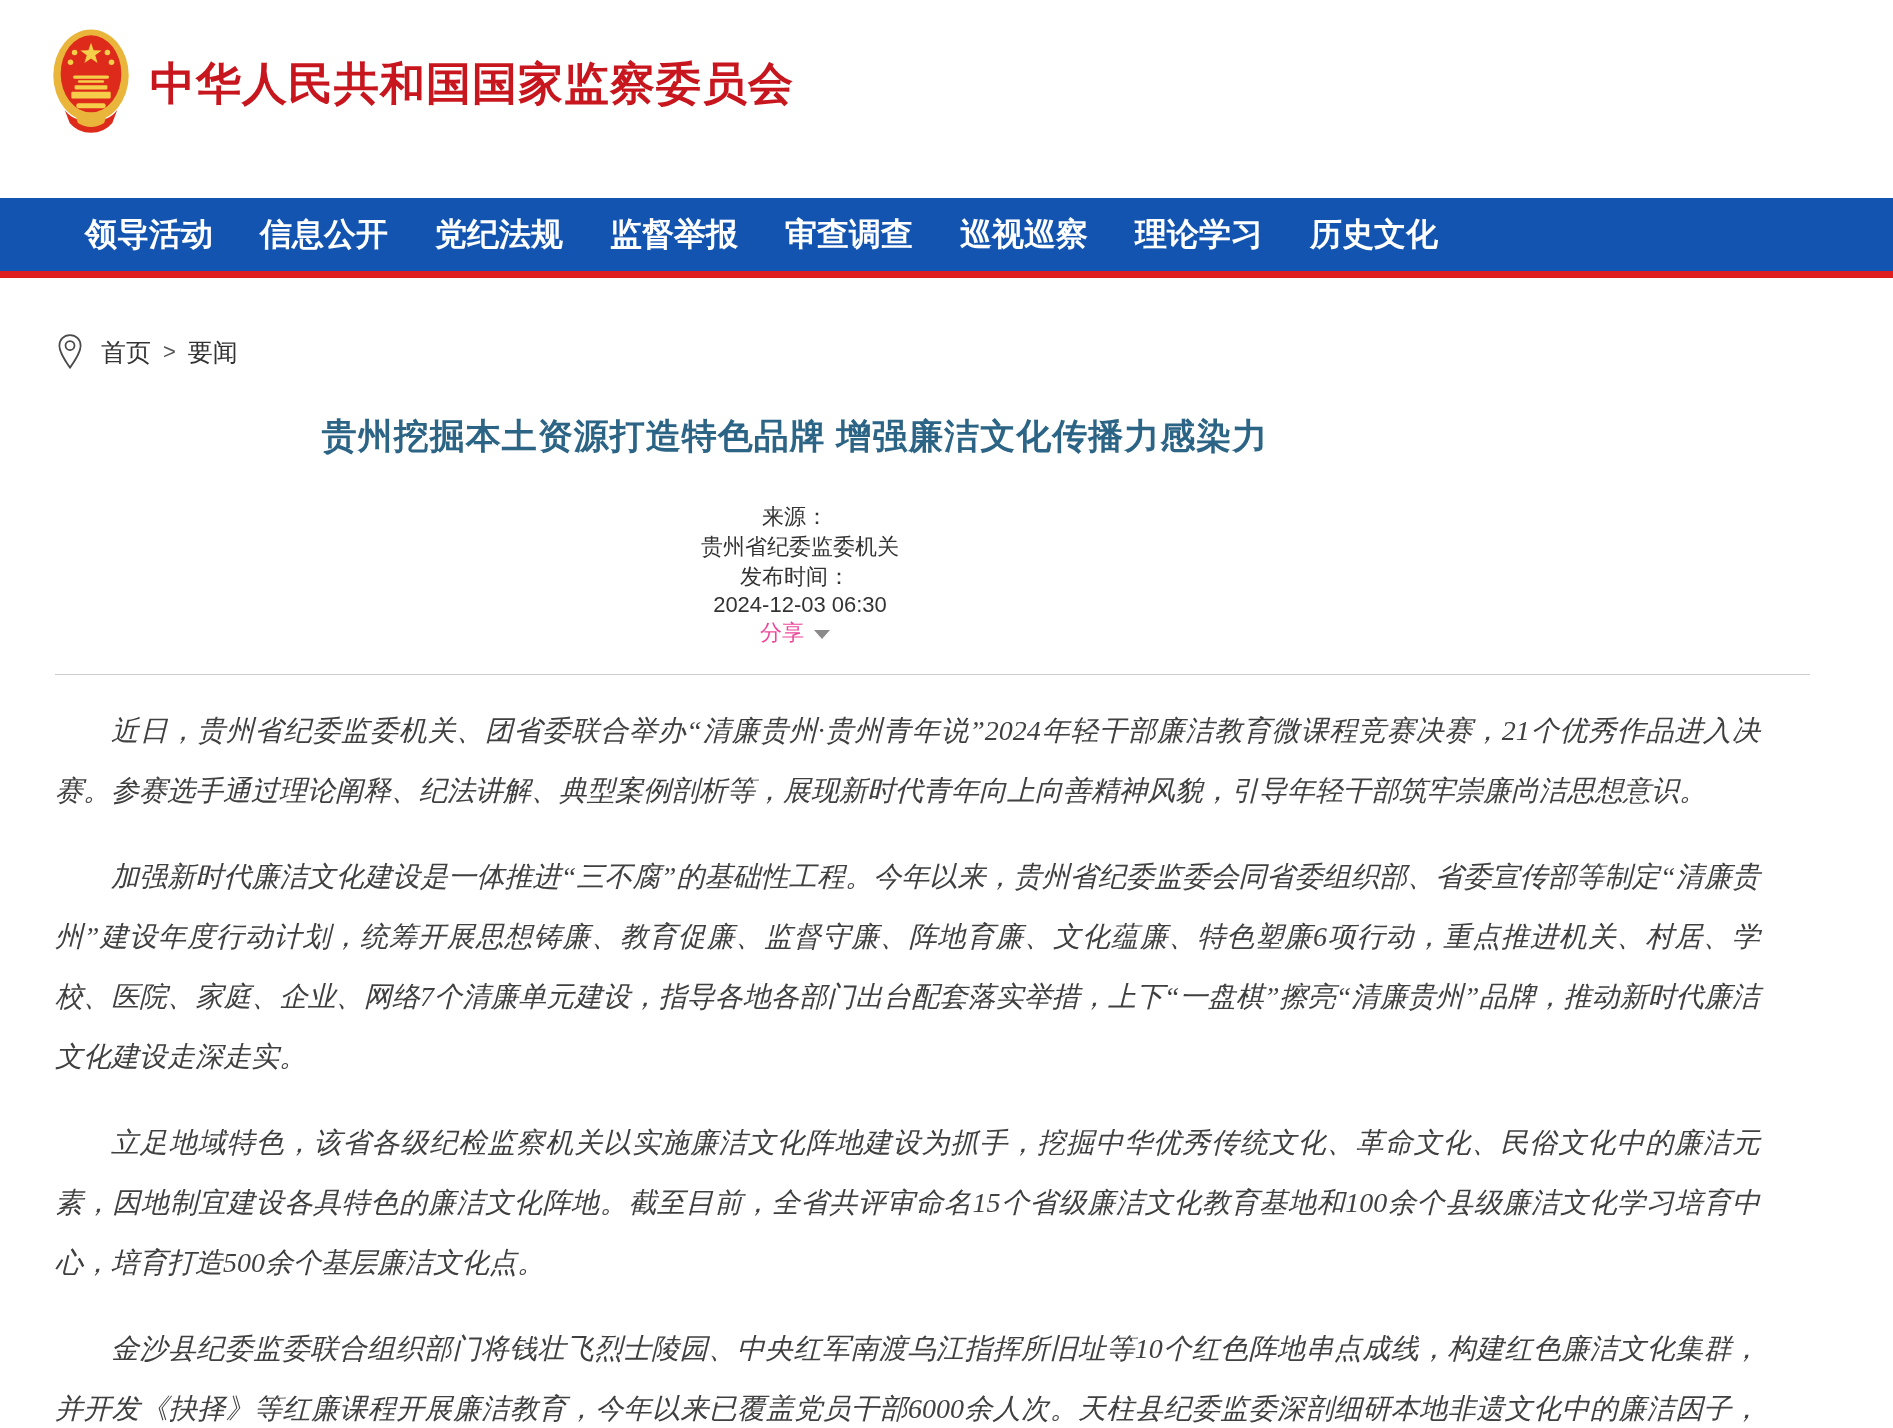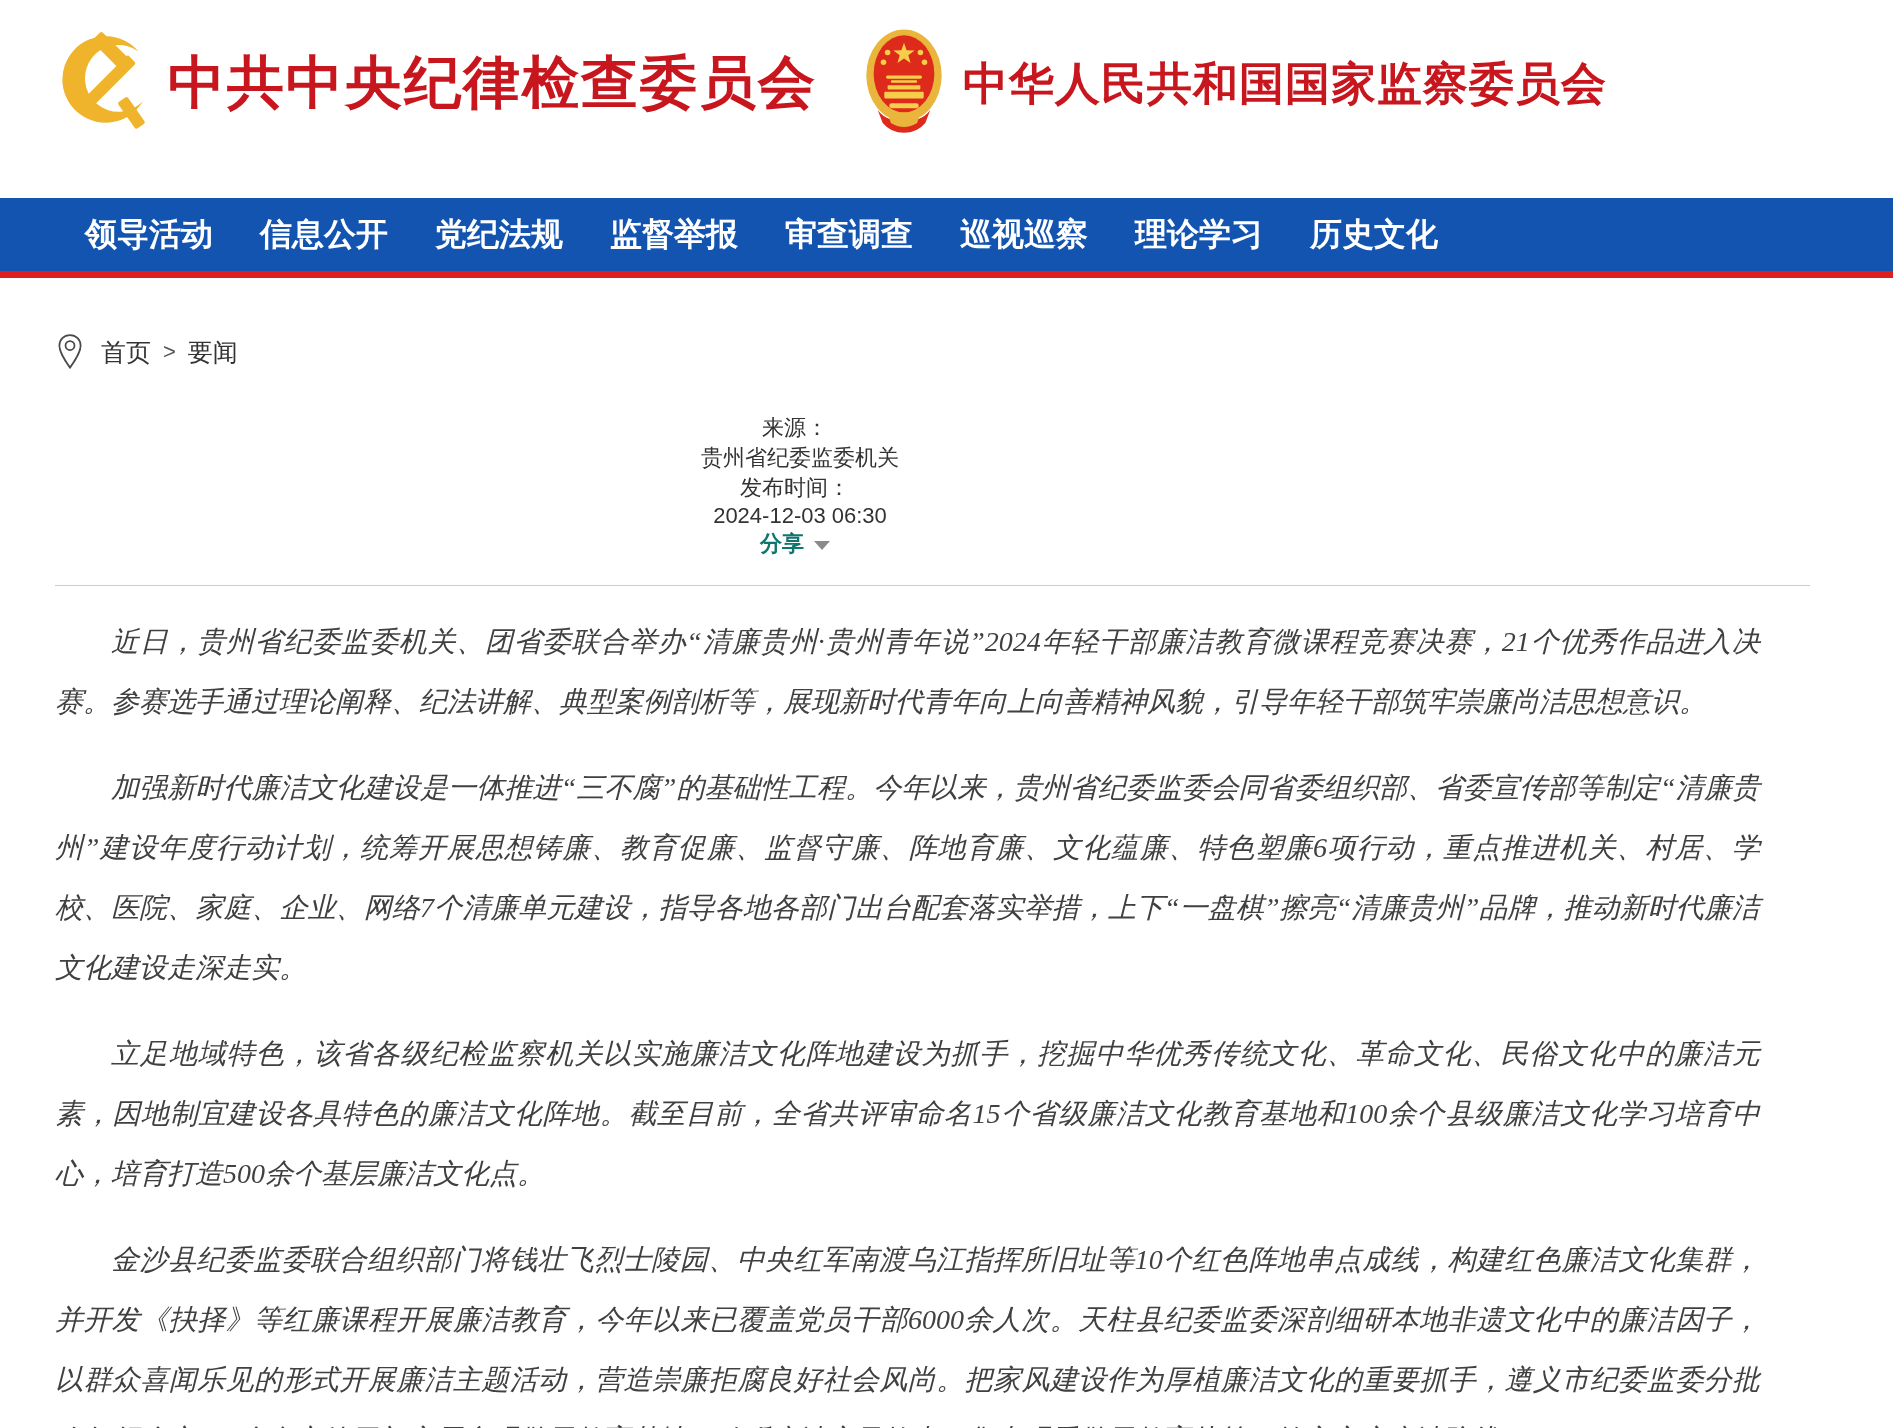--- a/index.html
+++ b/index.html
@@ -107,21 +107,21 @@
     align-items: center;
     white-space: nowrap;
     flex-direction: column;
   }
   .article-meta .label { color: #333; }
   .article-meta .value { margin-left: 10px; }
   .article-meta .gap-a { width: 68px; }
   .article-meta .gap-b { width: 128px; }
   .share-btn {
     display: flex; align-items: center;
-    cursor: pointer; color: #0f766e; font-weight: bold;
+    cursor: pointer; color: #ec4899;
   }
   .caret-down {
     width: 0; height: 0;
     border-left: 8px solid transparent;
     border-right: 8px solid transparent;
     border-top: 9px solid #8a8a8a;
     margin-left: 10px;
     margin-top: 3px;
   }
   .divider {
@@ -142,35 +142,20 @@
   .article-body p {
     text-indent: 2em;
     margin-top: 26px;
   }
 </style>
 </head>
 <body>
 
 <header class="site-header">
 
-  <div class="brand">
-    <span class="party-emblem-glyph">
-      <svg width="108" height="112" viewBox="0 0 100 100" aria-hidden="true">
-
-        <path d="M82 20 A40 40 0 1 0 86 66 A31 31 0 1 1 82 20 Z" fill="#f0b42c"></path>
-
-        <rect x="70" y="62" width="11" height="30" rx="2" transform="rotate(-35 75 77)" fill="#f0b42c"></rect>
-
-        <rect x="50" y="18" width="11" height="58" rx="2" transform="rotate(45 55 47)" fill="#f0b42c"></rect>
-
-        <rect x="38" y="12" width="36" height="13" rx="2" transform="rotate(45 56 18)" fill="#f0b42c"></rect>
-      </svg>
-    </span>
-    <span class="brand-title-left">中共中央纪律检查委员会</span>
-  </div>
 
   <div class="brand">
     <span>
       <svg width="82" height="116" viewBox="0 0 100 140" aria-hidden="true">
 
         <ellipse cx="50" cy="62" rx="46" ry="56" fill="#e9b63b"></ellipse>
 
         <ellipse cx="50" cy="60" rx="37" ry="47" fill="#dd2a1b"></ellipse>
 
         <path d="M50 22 l3.2 9.3 9.8 .2 -7.8 6 2.8 9.4 -8 -5.6 -8 5.6 2.8 -9.4 -7.8 -6 9.8 -.2 Z" fill="#f6cf4a"></path>
@@ -216,20 +201,21 @@
     </svg>
   </span>
   <a>首页</a>
   <span class="sep">&gt;</span>
   <a>要闻</a>
 </div>
 
 <main class="article">
 
   <div class="article-head">
+    <h1 class="article-title">贵州挖掘本土资源打造特色品牌 增强廉洁文化传播力感染力</h1>
 
     <div class="article-meta">
       <span class="label">来源：</span>
       <span class="value">贵州省纪委监委机关</span>
       <span class="gap-a"></span>
       <span class="label">发布时间：</span>
       <span class="value">2024-12-03 06:30</span>
       <span class="gap-b"></span>
       <span class="share-btn">
         <span>分享</span>

